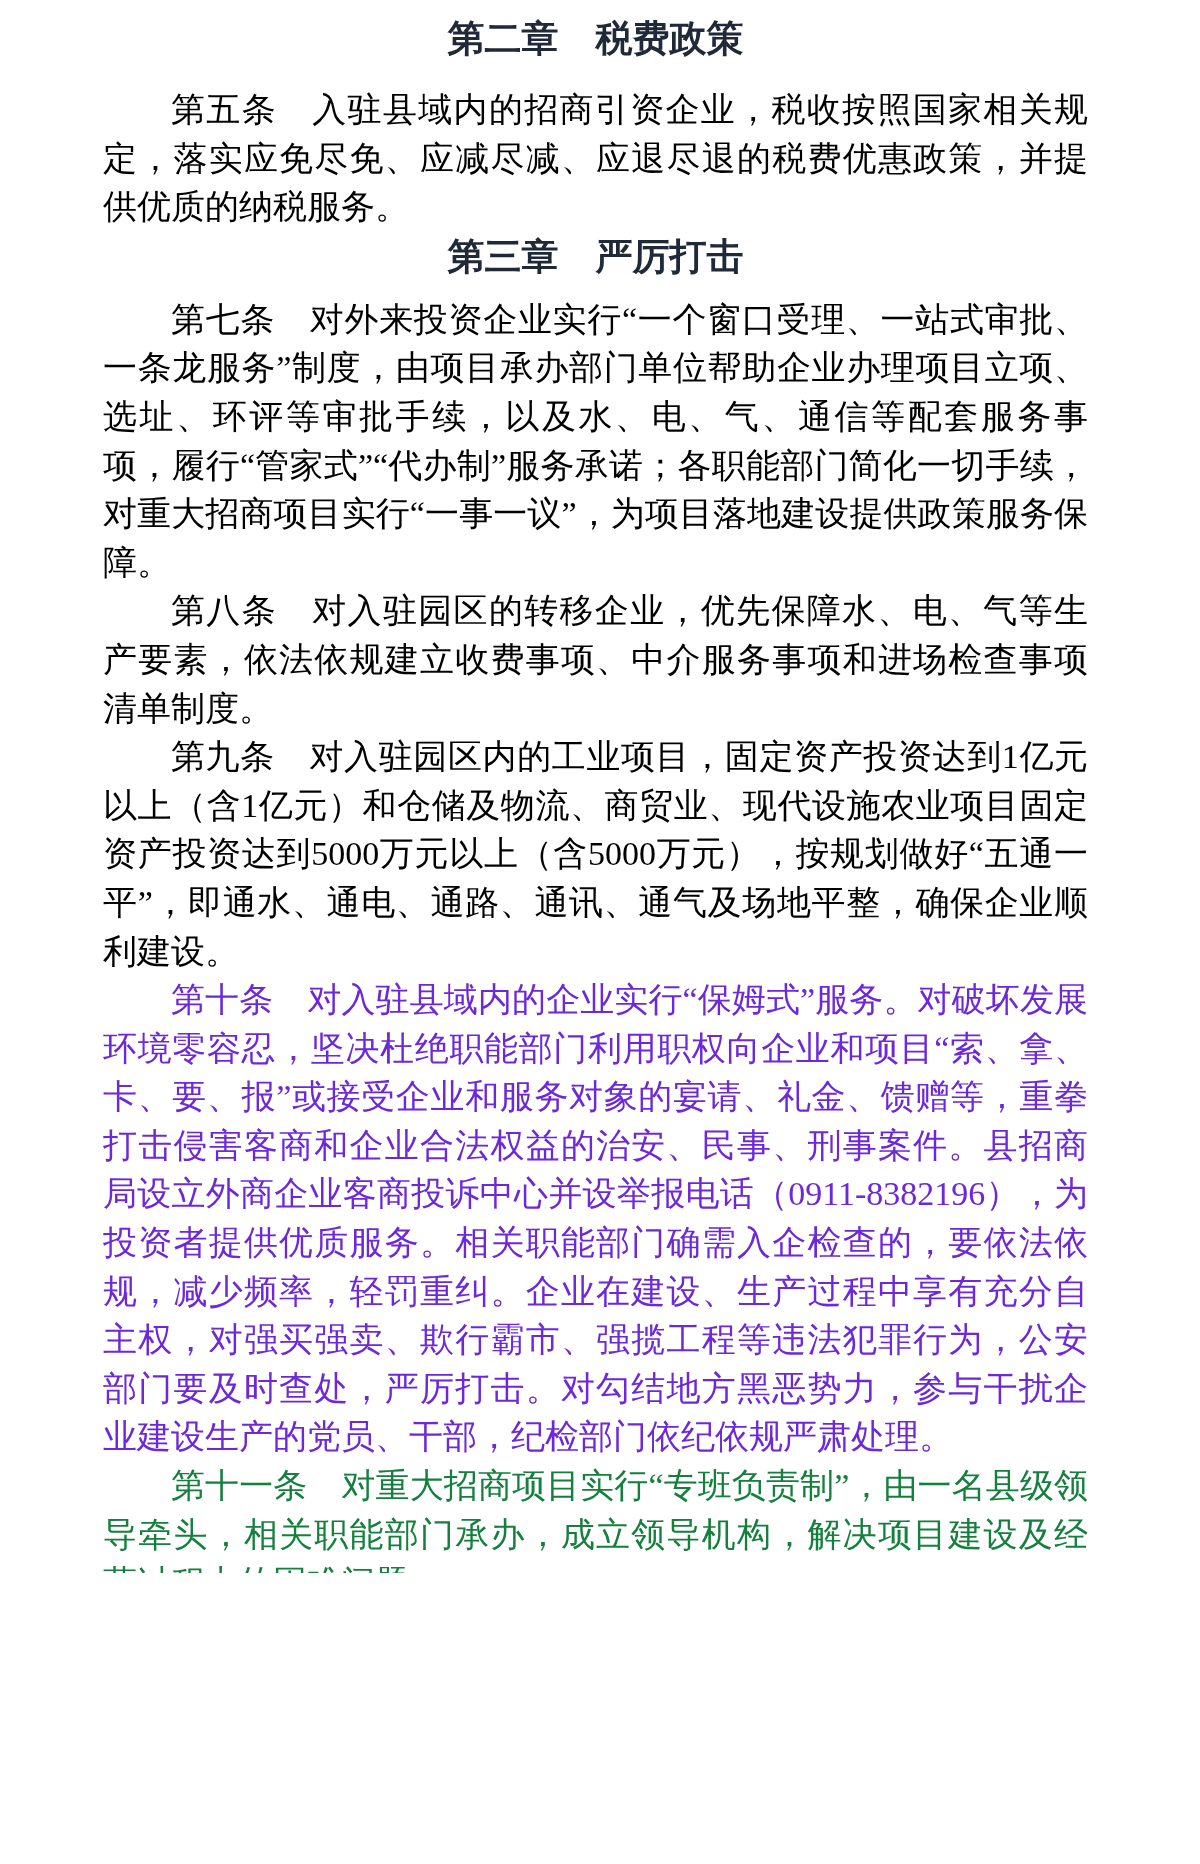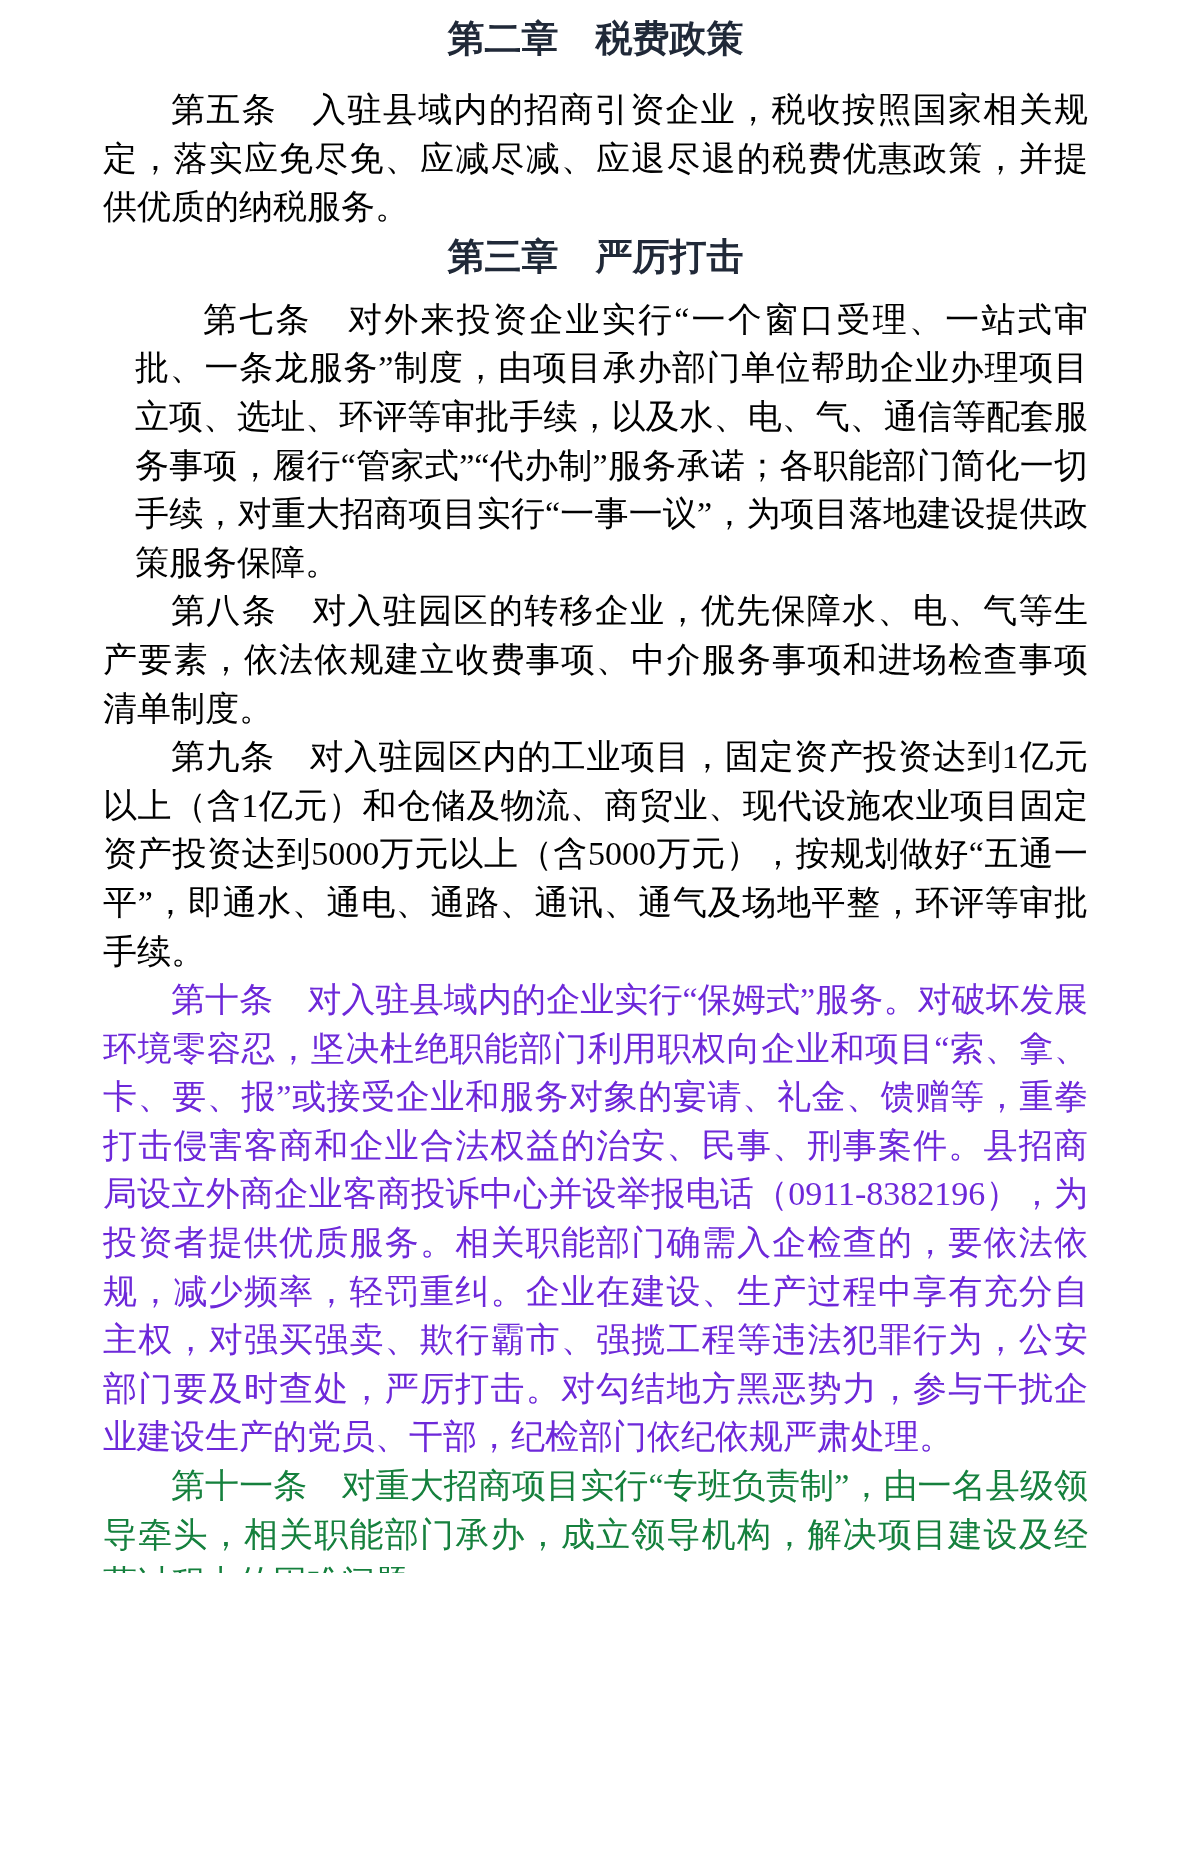--- a/index.html
+++ b/index.html
@@ -40,20 +40,20 @@
   }
 </style>
 </head>
 <body>
 
 <div class="page">
   <div id="doc-body">
       <h2 class="chapter-heading" style="color: rgb(32, 41, 56);">第二章　税费政策</h2>
       <p class="body-paragraph" style="color: rgb(0, 0, 0);">第五条　入驻县域内的招商引资企业，税收按照国家相关规定，落实应免尽免、应减尽减、应退尽退的税费优惠政策，并提供优质的纳税服务。</p>
       <h2 class="chapter-heading" style="color: rgb(32, 41, 56);">第三章　严厉打击</h2>
-      <p class="body-paragraph" style="color: rgb(0, 0, 0); margin-left: 32px;">第七条　对外来投资企业实行“一个窗口受理、一站式审批、一条龙服务”制度，由项目承办部门单位帮助企业办理项目立项、选址、环评等审批手续，以及水、电、气、通信等配套服务事项，履行“管家式”“代办制”服务承诺；各职能部门简化一切手续，对重大招商项目实行“一事一议”，为项目落地建设提供政策服务保障。</p>
+      <p class="body-paragraph" style="color: rgb(0, 0, 0);">第七条　对外来投资企业实行“一个窗口受理、一站式审批、一条龙服务”制度，由项目承办部门单位帮助企业办理项目立项、选址、环评等审批手续，以及水、电、气、通信等配套服务事项，履行“管家式”“代办制”服务承诺；各职能部门简化一切手续，对重大招商项目实行“一事一议”，为项目落地建设提供政策服务保障。</p>
       <p class="body-paragraph" style="color: rgb(0, 0, 0);">第八条　对入驻园区的转移企业，优先保障水、电、气等生产要素，依法依规建立收费事项、中介服务事项和进场检查事项清单制度。</p>
-      <p class="body-paragraph" style="color: rgb(0, 0, 0);">第九条　对入驻园区内的工业项目，固定资产投资达到1亿元以上（含1亿元）和仓储及物流、商贸业、现代设施农业项目固定资产投资达到5000万元以上（含5000万元），按规划做好“五通一平”，即通水、通电、通路、通讯、通气及场地平整，环评等审批手续。</p>
+      <p class="body-paragraph" style="color: rgb(0, 0, 0);">第九条　对入驻园区内的工业项目，固定资产投资达到1亿元以上（含1亿元）和仓储及物流、商贸业、现代设施农业项目固定资产投资达到5000万元以上（含5000万元），按规划做好“五通一平”，即通水、通电、通路、通讯、通气及场地平整，确保企业顺利建设。</p>
       <p class="body-paragraph" style="color: #6d28d9;">第十条　对入驻县域内的企业实行“保姆式”服务。对破坏发展环境零容忍，坚决杜绝职能部门利用职权向企业和项目“索、拿、卡、要、报”或接受企业和服务对象的宴请、礼金、馈赠等，重拳打击侵害客商和企业合法权益的治安、民事、刑事案件。县招商局设立外商企业客商投诉中心并设举报电话（0911-8382196），为投资者提供优质服务。相关职能部门确需入企检查的，要依法依规，减少频率，轻罚重纠。企业在建设、生产过程中享有充分自主权，对强买强卖、欺行霸市、强揽工程等违法犯罪行为，公安部门要及时查处，严厉打击。对勾结地方黑恶势力，参与干扰企业建设生产的党员、干部，纪检部门依纪依规严肃处理。</p>
       <p class="body-paragraph" style="color: #15803d;">第十一条　对重大招商项目实行“专班负责制”，由一名县级领导牵头，相关职能部门承办，成立领导机构，解决项目建设及经营过程中的困难问题。</p>
       <p class="body-paragraph" style="color: rgb(0, 0, 0);">第十二条　对外来投资企业经营者和工人在社会保险、子女教育等方面与本县市民享受同等待遇。</p>
     </div>
 </div>
 
 </body></html>

